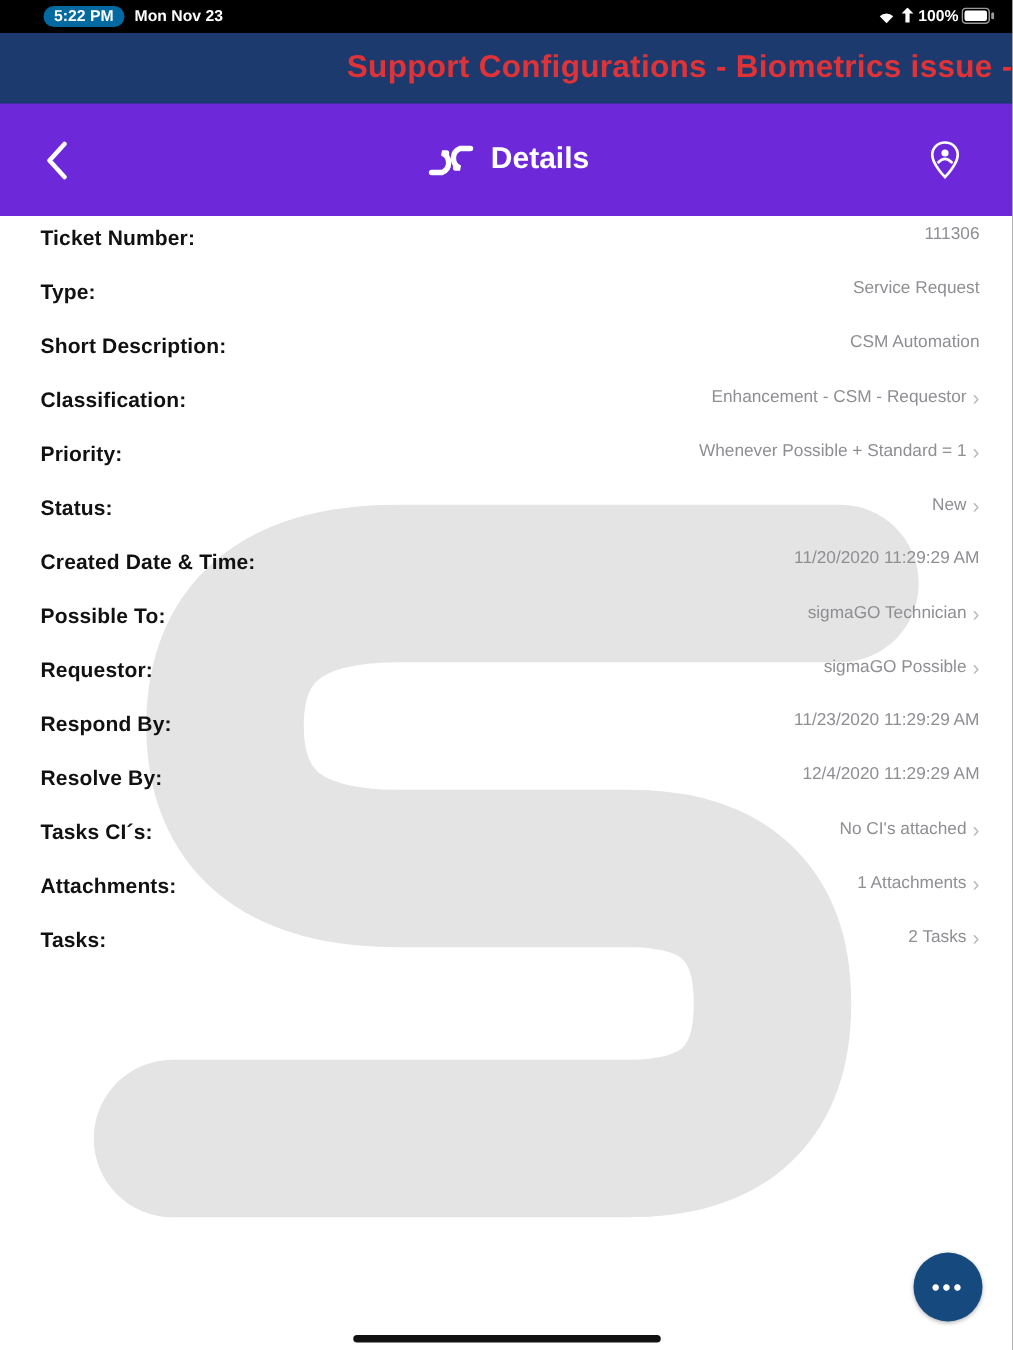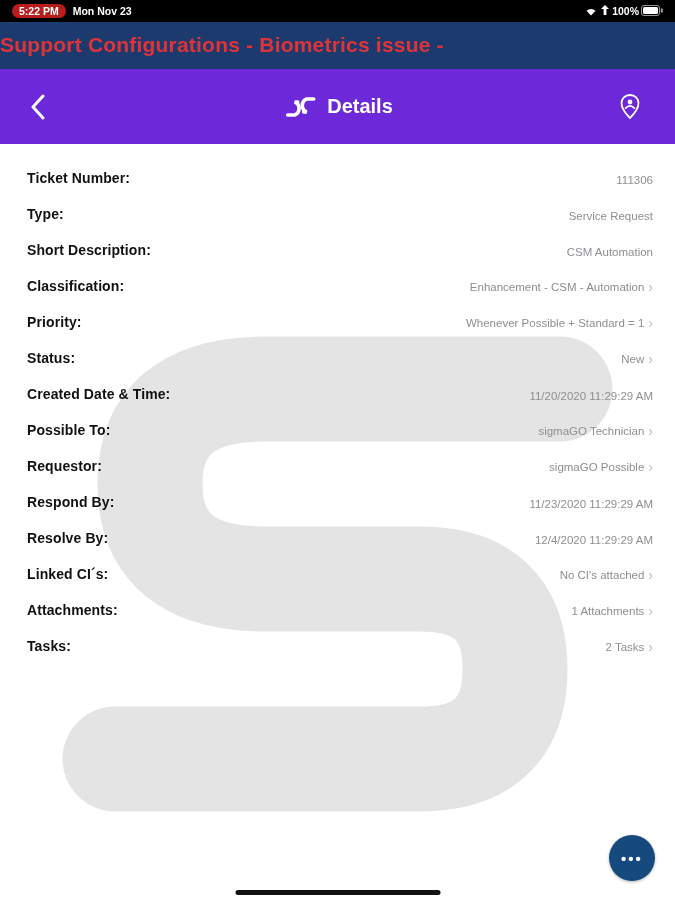--- a/index.html
+++ b/index.html
@@ -8,28 +8,28 @@
     background:#ffffff;overflow:hidden;
     font-family:"Liberation Sans","DejaVu Sans",sans-serif;
   }
   
   .status-bar{
     height:22px;background:#000;color:#fff;font-size:11px;
     display:flex;align-items:center;justify-content:space-between;
     padding:0 12px;box-sizing:border-box;font-weight:bold;
   }
   .sb-left{display:flex;align-items:center;gap:7px;}
-  .time-pill{background:#b91c1c;color:#fff;border-radius:9px;padding:1px 7px;font-size:10.5px;}
+  .time-pill{background:#0369a1;color:#fff;border-radius:9px;padding:1px 7px;font-size:10.5px;margin-left:17px;}
   .sb-date{font-size:10.5px;font-weight:bold;}
   .sb-right{display:flex;align-items:flex-start;gap:2px;}
   .sb-right svg{display:block;}
   .battery-pct{font-size:10.5px;}
   
   .banner{
-    height:46px;background:#1c3a6e;display:flex;align-items:center;justify-content:flex-start;
+    height:46px;background:#1c3a6e;display:flex;align-items:center;justify-content:flex-end;
     cursor:pointer;
   }
   .banner-text{color:#e03338;font-size:21px;font-weight:bold;letter-spacing:.2px;}
   
   .navbar{
     height:75px;background:#6d28d9;position:relative;
     display:flex;align-items:center;border-top:1px solid #14396b;
   }
   .back-btn{
     position:absolute;left:26px;top:50%;transform:translateY(-50%);
@@ -42,21 +42,21 @@
   .nav-title{color:#fff;font-size:20px;font-weight:600;}
   .nav-right-btn{
     position:absolute;right:28px;top:50%;transform:translateY(-50%);
     background:none;border:none;padding:4px;cursor:pointer;line-height:0;
   }
   
   .content{position:relative;height:757px;box-sizing:border-box;padding-top:6px;}
   .watermark{position:absolute;left:0;top:135px;z-index:0;pointer-events:none;}
   .fields-list{position:relative;z-index:1;}
   .row{
-    height:36px;display:flex;align-items:flex-end;justify-content:space-between;
+    height:36px;display:flex;align-items:flex-start;justify-content:space-between;
     padding:0 22px 0 27px;
   }
   .row .label{font-size:14px;font-weight:bold;color:#111;letter-spacing:.1px;}
   .value-wrap{display:flex;align-items:center;gap:4px;}
   .row .value{font-size:11.5px;color:#8e8e93;}
   .chevron{font-size:14px;color:#b9b9be;line-height:1;}
   .description-text{
     position:relative;z-index:1;margin-top:3px;padding-left:30px;
     font-size:10.5px;color:#5d5d62;
   }
@@ -149,21 +149,21 @@
     <span class="label">Short Description:</span>
     <span class="value-wrap">
       <span class="value">CSM Automation</span>
 
     </span>
   </div>
 
   <div class="row">
     <span class="label">Classification:</span>
     <span class="value-wrap">
-      <span class="value">Enhancement - CSM - Automation</span>
+      <span class="value">Enhancement - CSM - Requestor</span>
       <span class="chevron">›</span>
     </span>
   </div>
 
   <div class="row">
     <span class="label">Priority:</span>
     <span class="value-wrap">
       <span class="value">Whenever Possible + Standard = 1</span>
       <span class="chevron">›</span>
     </span>
@@ -211,21 +211,21 @@
 
   <div class="row">
     <span class="label">Resolve By:</span>
     <span class="value-wrap">
       <span class="value">12/4/2020 11:29:29 AM</span>
 
     </span>
   </div>
 
   <div class="row">
-    <span class="label">Linked CI´s:</span>
+    <span class="label">Tasks CI´s:</span>
     <span class="value-wrap">
       <span class="value">No CI's attached</span>
       <span class="chevron">›</span>
     </span>
   </div>
 
   <div class="row">
     <span class="label">Attachments:</span>
     <span class="value-wrap">
       <span class="value">1 Attachments</span>

